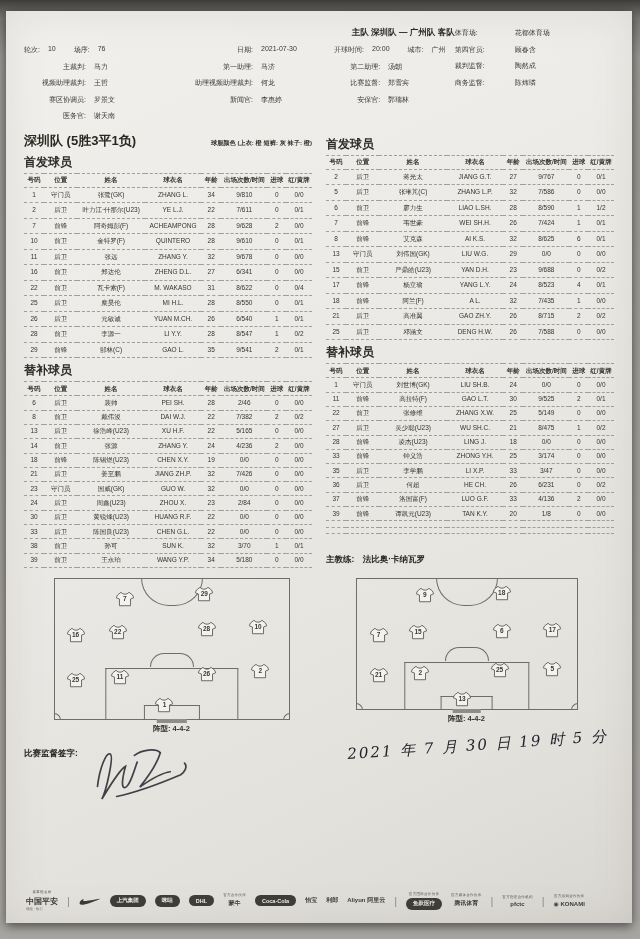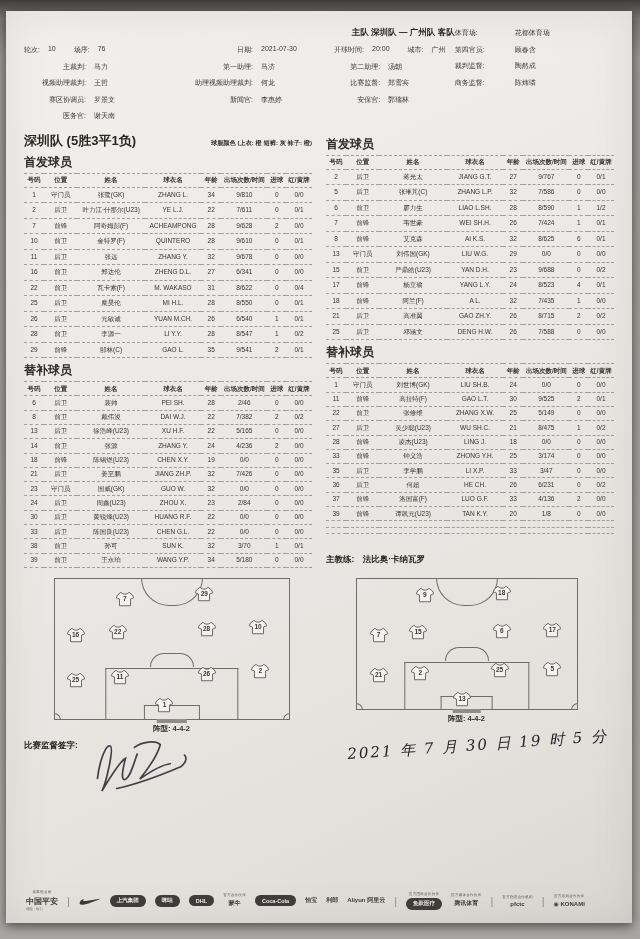--- a/index.html
+++ b/index.html
@@ -86,21 +86,21 @@
   .p-cornerR{ bottom:-1px; right:-1px; width:7px; height:7px; border-right:none; border-bottom:none; border-radius:7px 0 0 0;}
   .jersey{ position:absolute; width:19px; height:16px; transform:translate(-50%,-50%); }
   .jersey svg{ width:100%; height:100%; display:block; }
   .jn{ position:absolute; left:0; right:0; top:4px; text-align:center;
        font-size:6.5px; font-weight:bold; color:#3a3833; }
   .pitch-label{ text-align:center; font-size:7.5px; margin-top:4px; color:#33312c; font-weight:bold;}
   .hand-date{ position:absolute; right:6px; top:158px; font-family:"DejaVu Serif",serif;
       font-style:italic; font-size:15px; color:#23222b; transform:rotate(-4deg);
       letter-spacing:2px; white-space:nowrap; }
   
-  .sig-row{ display:flex; align-items:flex-start; margin-top:0; height:52px; }
+  .sig-row{ display:flex; align-items:flex-start; margin-top:8px; height:52px; }
   .sig-label{ font-size:8.5px; font-weight:bold; padding-top:6px; color:#29271f;}
   .signature{ margin-left:6px; transform:rotate(-6deg); }
   
   .sponsors{ margin-top:auto; display:flex; align-items:center; gap:9px; padding:4px 2px 4px 2px; }
   .sp-item{ display:flex; flex-direction:column; align-items:center; gap:2px; color:#4a4844;}
   .sp-cap{ font-size:3.5px; color:#56544f; letter-spacing:.3px; }
   .sp-brand-l{ font-size:8px; font-weight:bold; color:#3c3a36;}
   .sp-brand-s{ font-size:3.5px; color:#6e6c67;}
   .sp-divider{ color:#8f8d88; font-size:11px; font-weight:300;}
   .sp-pill{ background:#3f3d3a; color:#efeeea; border-radius:8px; padding:2.5px 7px;

